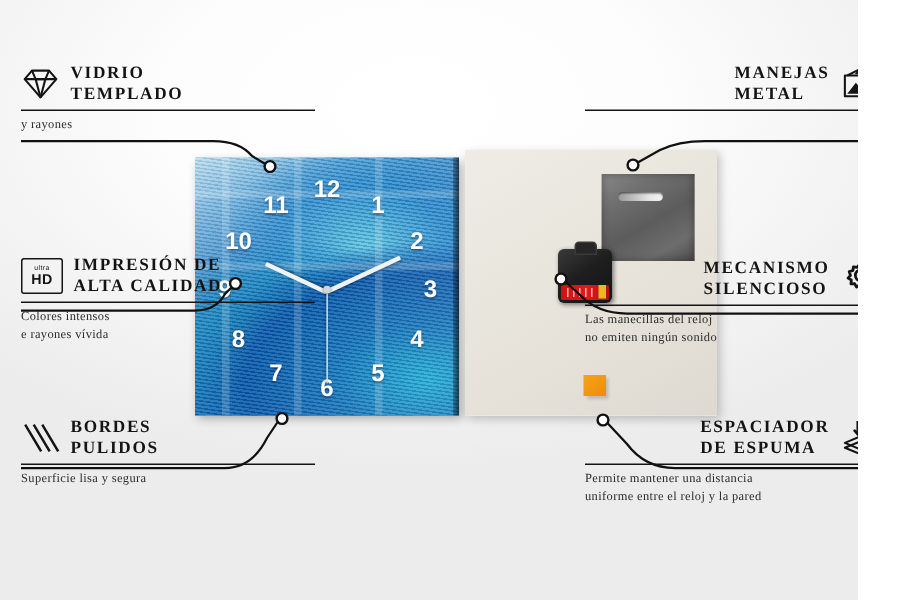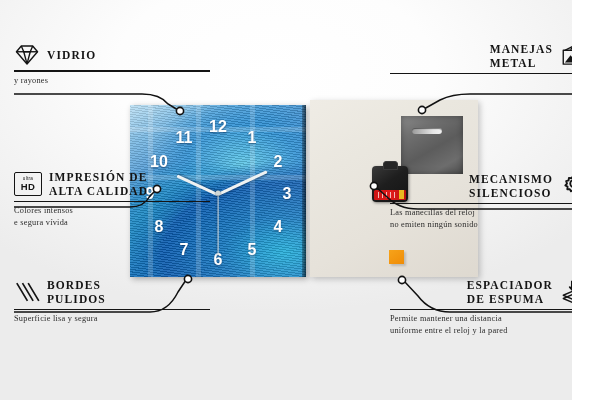--- a/index.html
+++ b/index.html
@@ -203,20 +203,21 @@
         <g fill="none" stroke="#141414" stroke-width="1.7" stroke-linejoin="round">
           <path d="M3,12 L9,5 L23,5 L29,12 L16,27 Z"></path>
           <path d="M3,12 L29,12"></path>
           <path d="M9,5 L12,12 L16,27"></path>
           <path d="M23,5 L20,12 L16,27"></path>
           <path d="M12,12 L20,12"></path>
         </g>
       </svg>
       <div class="c-title">
         <div>VIDRIO</div>
+        <div>TEMPLADO</div>
       </div>
     </div>
     <div class="c-rule"></div>
     <div class="c-desc">
       <div>y rayones</div>
     </div>
   </div>
 
   <div class="callout left" id="callout-impresion">
     <div class="c-head">
@@ -225,21 +226,21 @@
         <span class="h">HD</span>
       </div>
       <div class="c-title">
         <div>IMPRESIÓN DE</div>
         <div>ALTA CALIDAD</div>
       </div>
     </div>
     <div class="c-rule"></div>
     <div class="c-desc">
       <div>Colores intensos</div>
-      <div>e segura vívida</div>
+      <div>e rayones vívida</div>
     </div>
   </div>
 
   <div class="callout left" id="callout-bordes">
     <div class="c-head">
       <svg class="c-icon" viewBox="0 0 32 32">
         <g fill="none" stroke="#141414" stroke-width="2.1" stroke-linecap="square">
           <path d="M4,6 L16,26"></path>
           <path d="M11,6 L23,26"></path>
           <path d="M18,6 L30,26"></path>

